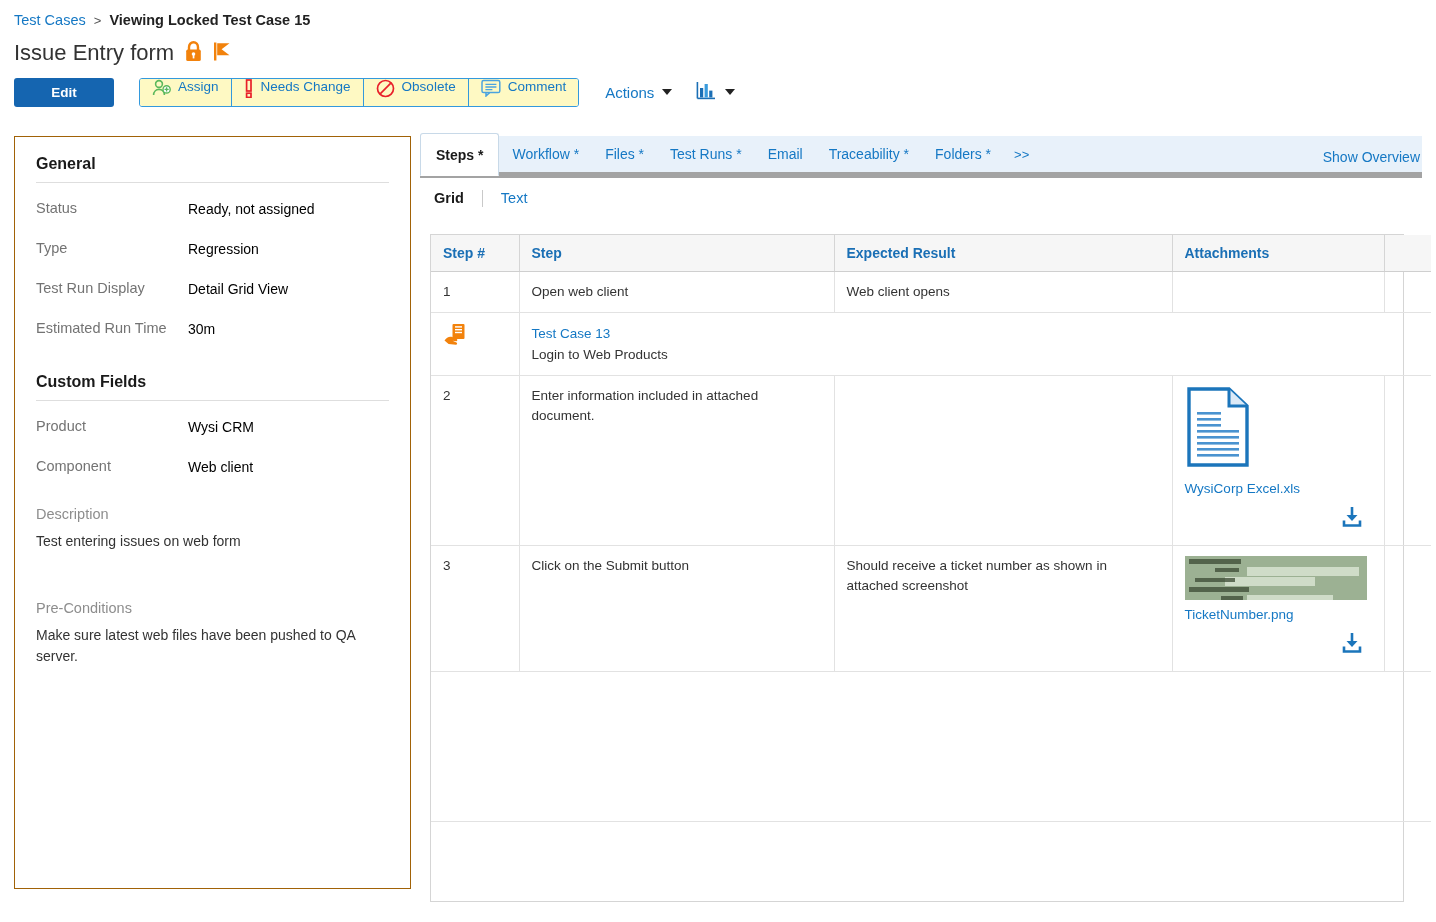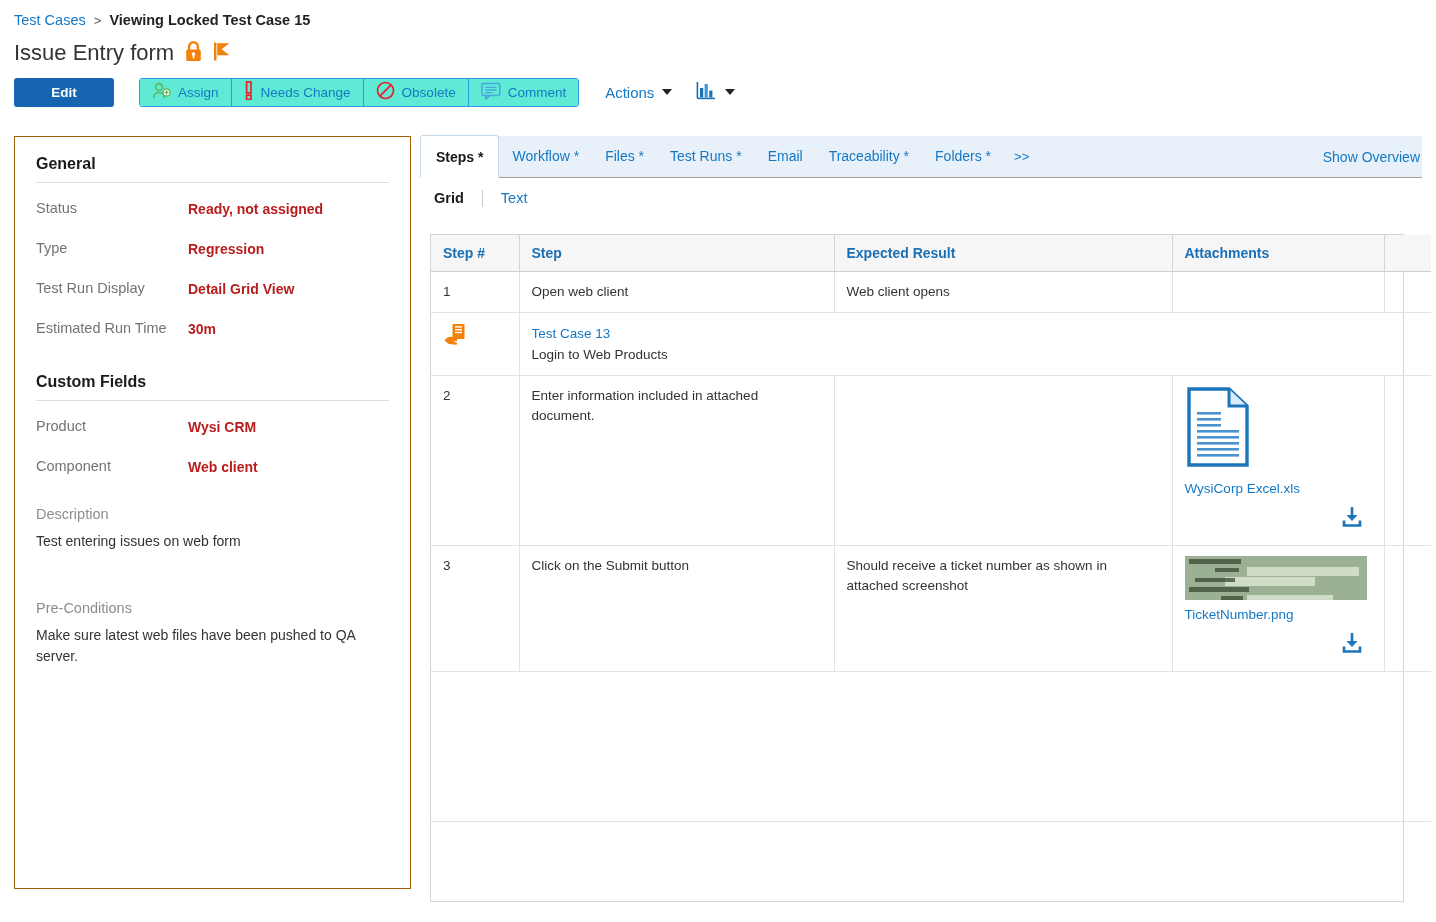--- a/index.html
+++ b/index.html
@@ -50,25 +50,25 @@
   .btn-group {
     display: flex; align-items: stretch;
     margin-left: 25px;
     border: 1px solid #3399dd;
     border-radius: 3px;
     height: 29px;
     background: #ffffff;
     overflow: hidden;
   }
   .btn-g {
-    display: flex; align-items: center; gap: 7px;
+    display: flex; align-items: flex-start; gap: 7px;
     padding: 0 12px;
     border-right: 1px solid #3399dd;
     font-size: 13.5px; color: #1578c4;
-    background: #5eead4; cursor: pointer;
+    background: #fef9c3; cursor: pointer;
     white-space: nowrap;
   }
   .btn-g:last-child { border-right: none; }
   .actions-btn {
     margin-left: 26px;
     display: flex; align-items: center; gap: 8px;
     font-size: 15px; color: #1578c4; cursor: pointer;
   }
   .caret {
     width: 0; height: 0;
@@ -96,44 +96,43 @@
   .sec-rule { border-bottom: 1px solid #dedede; margin-bottom: 14px; }
   .field-row {
     display: flex; align-items: flex-start;
     margin-bottom: 17px;
   }
   .field-label {
     width: 152px; flex: 0 0 152px;
     font-size: 14.5px; color: #737373; line-height: 22px;
   }
   .field-value {
-    font-size: 14px; color: #b91c1c; line-height: 22px;
+    font-size: 14px; color: #000000; line-height: 22px;
     padding-top: 1px;
-    font-weight: bold;
   }
   .block-label {
     font-size: 14.5px; color: #8d8d8d; line-height: 21px;
     margin-bottom: 6px;
   }
   .block-value {
     font-size: 14px; color: #333; line-height: 21px;
   }
   .spacer-44 { height: 46px; }
 
   
   .content {
     position: absolute; left: 420px; top: 136px;
     width: 1002px; height: 753px;
   }
   .tabstrip {
     position: relative;
     height: 42px;
     background: #e8f1fa;
-    border-bottom: 1px solid #a3a3a3;
-    display: flex; align-items: flex-end;
+    border-bottom: 6px solid #a3a3a3;
+    display: flex; align-items: center;
   }
   .tab {
     font-size: 14px; color: #1578c4;
     padding: 0 13px; height: 42px;
     display: flex; align-items: center;
     cursor: pointer; white-space: nowrap;
   }
   .tab.active {
     background: #ffffff;
     color: #1a1a1a; font-weight: bold;

